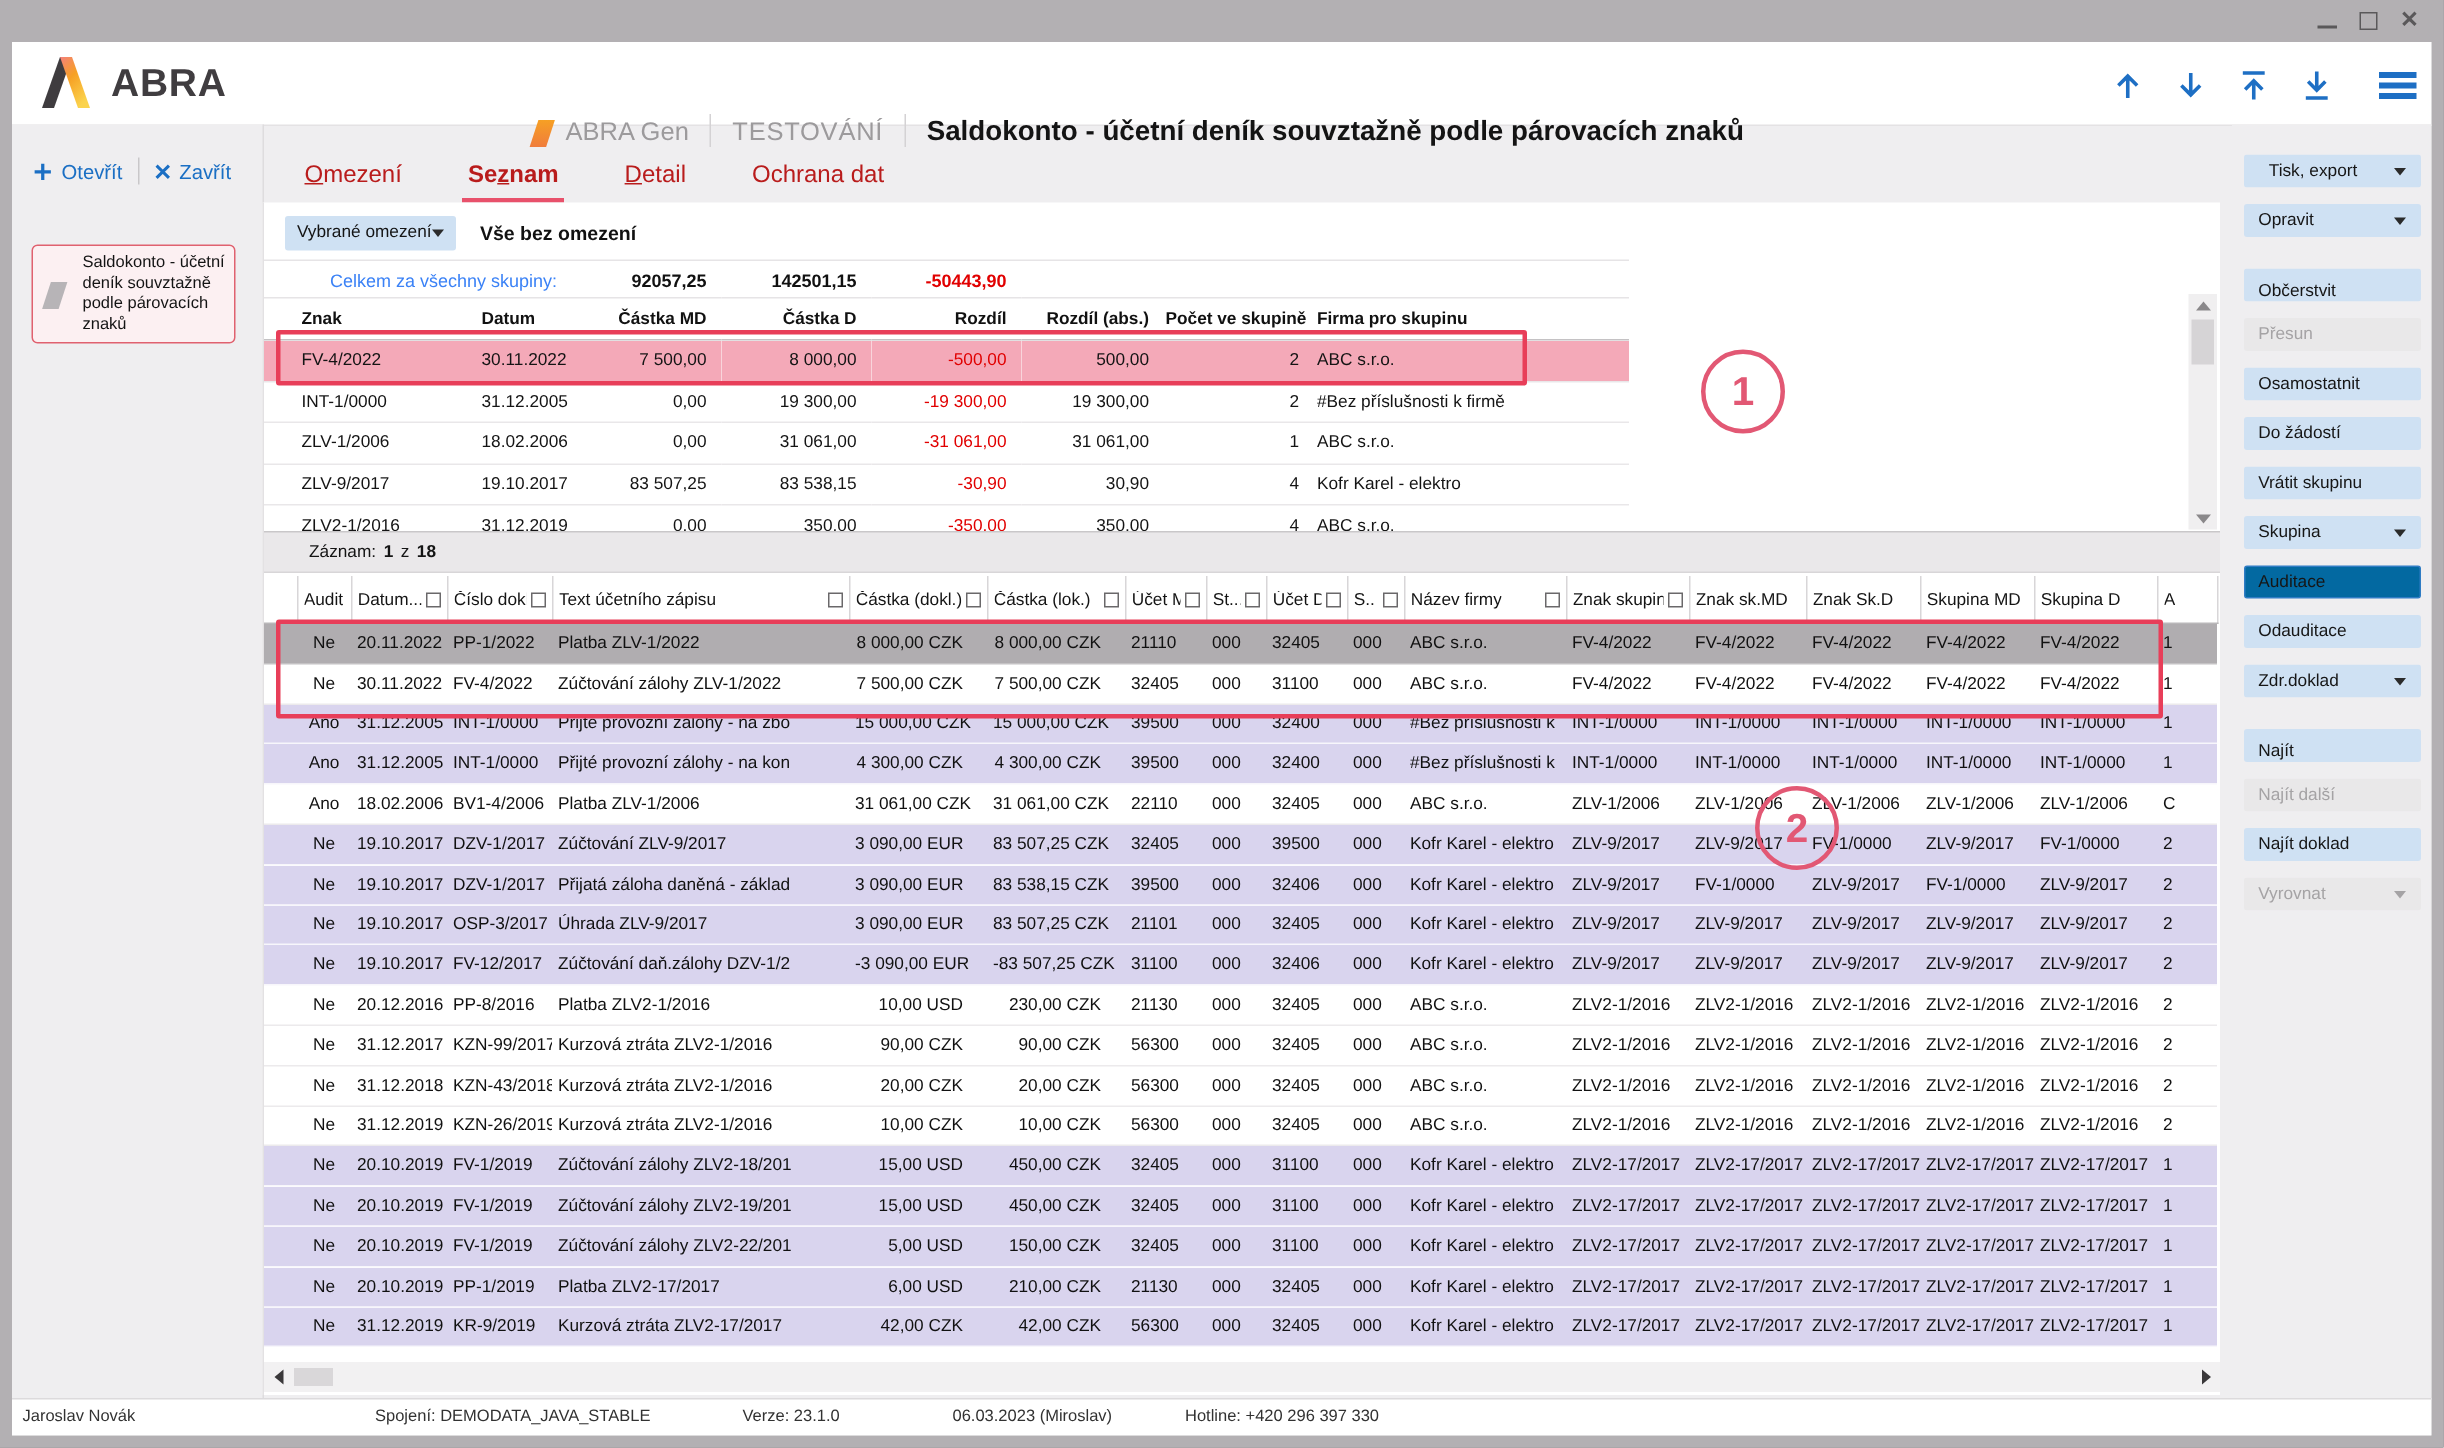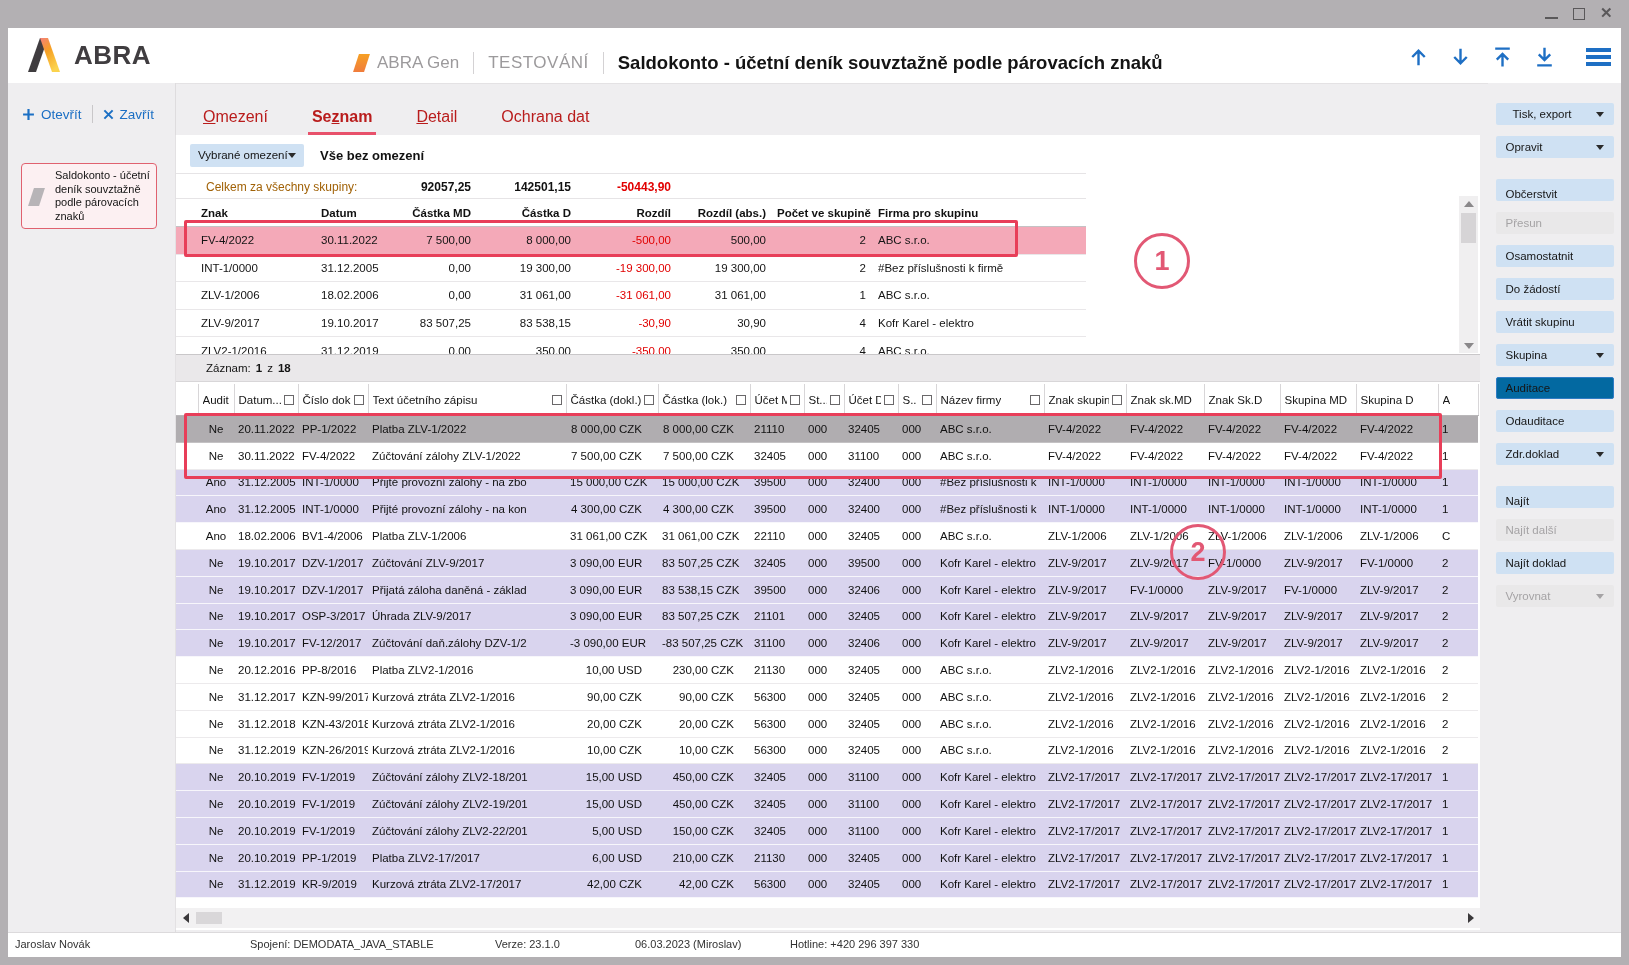--- a/index.html
+++ b/index.html
@@ -9,21 +9,21 @@
   .winctl{position:absolute;top:6px;width:18px;height:16px;cursor:pointer;}
   .winctl .bar{position:absolute;left:2px;top:11px;width:13px;height:2px;background:#5a585a;}
   .winctl .sq{position:absolute;left:3px;top:2px;width:10px;height:10px;border:1.6px solid #5a585a;}
   .winctl .x{position:absolute;left:0;top:-2px;font-size:15px;color:#5a585a;font-weight:bold;}
   
   #app{position:absolute;left:8px;top:28px;width:1613px;height:929px;background:#efeef0;overflow:hidden;}
   
   .header{position:absolute;left:0;top:0;width:100%;height:55px;background:#fff;border-bottom:1px solid #e4e2e4;}
   .logo{position:absolute;left:18px;top:10px;display:flex;align-items:center;gap:8px;}
   .logo-text{font-size:26px;font-weight:800;color:#403d40;letter-spacing:.5px;}
-  .crumbs{position:absolute;left:348px;top:0;height:70px;display:flex;align-items:center;}
+  .crumbs{position:absolute;left:348px;top:0;height:70px;display:flex;align-items:flex-end;}
   .slash{width:11px;height:18px;background:linear-gradient(180deg,#f6a024,#f07c3c);transform:skewX(-18deg);margin-right:10px;}
   .crumb-dim{font-size:17px;color:#9c9a9c;}
   .crumb-sep{width:1px;height:22px;background:#d4d2d4;margin:0 14px;}
   .crumb-env{font-size:17px;color:#9c9a9c;letter-spacing:.5px;}
   .page-title{font-size:18.5px;color:#141414;font-weight:600;}
   .hdr-icons{position:absolute;top:16px;left:1398px;display:flex;align-items:center;gap:17px;}
   .hdr-icons svg{display:block;}
   .burger{display:flex;flex-direction:column;gap:3.5px;margin-left:12px;cursor:pointer;}
   .burger i{display:block;width:25px;height:3.4px;background:#1e6fc4;}
   
@@ -39,21 +39,21 @@
   .tab{position:relative;font-size:16px;color:#b91c1c;margin-right:44px;padding-bottom:9px;cursor:pointer;}
   .tab.active{font-weight:600;}
   .tab.active::after{content:"";position:absolute;left:-4px;right:-4px;bottom:0;height:3.5px;background:#e8516b;}
   
   .content{position:absolute;left:167px;top:107px;width:1305px;height:795px;background:#fff;overflow:hidden;}
   .filterbar{position:absolute;left:0;top:5px;height:30px;display:flex;align-items:center;}
   .dd-btn{margin-left:14px;width:114px;height:23px;background:#cfe1f3;border-radius:2px;display:flex;align-items:center;justify-content:space-between;padding:0 8px;box-sizing:border-box;font-size:11.5px;color:#141414;cursor:pointer;}
   .caret{width:0;height:0;border-left:4px solid transparent;border-right:4px solid transparent;border-top:5px solid #2b2b2b;}
   .filter-value{margin-left:16px;font-size:13px;font-weight:700;color:#111;}
   .summary{position:absolute;left:0;top:38px;width:910px;height:25px;border-top:1px solid #e6e4e6;display:grid;grid-template-columns:210px 95px 100px 100px 1fr;align-items:center;font-size:12px;}
-  .summary .s-label{padding-left:30px;color:#a16207;}
+  .summary .s-label{padding-left:44px;color:#3b82f6;}
   .summary .s-val{text-align:right;font-weight:700;padding-right:10px;color:#111;}
   .neg{color:#e10000 !important;}
   
   .gwrap{position:absolute;left:0;top:63px;width:1305px;}
   table{border-collapse:collapse;table-layout:fixed;}
   #gtable{width:910px;font-size:11.5px;}
   #gtable th{font-weight:700;color:#111;height:25px;border-bottom:1px solid #c4c2c4;border-top:1px solid #e6e4e6;white-space:nowrap;overflow:hidden;}
   #gtable td{height:24.6px;border-bottom:1px solid #e9e7e9;color:#141414;white-space:nowrap;overflow:hidden;}
   #gtable .a-l{text-align:left;padding-left:15px;}
   #gtable .a-r{text-align:right;padding-right:10px;}

